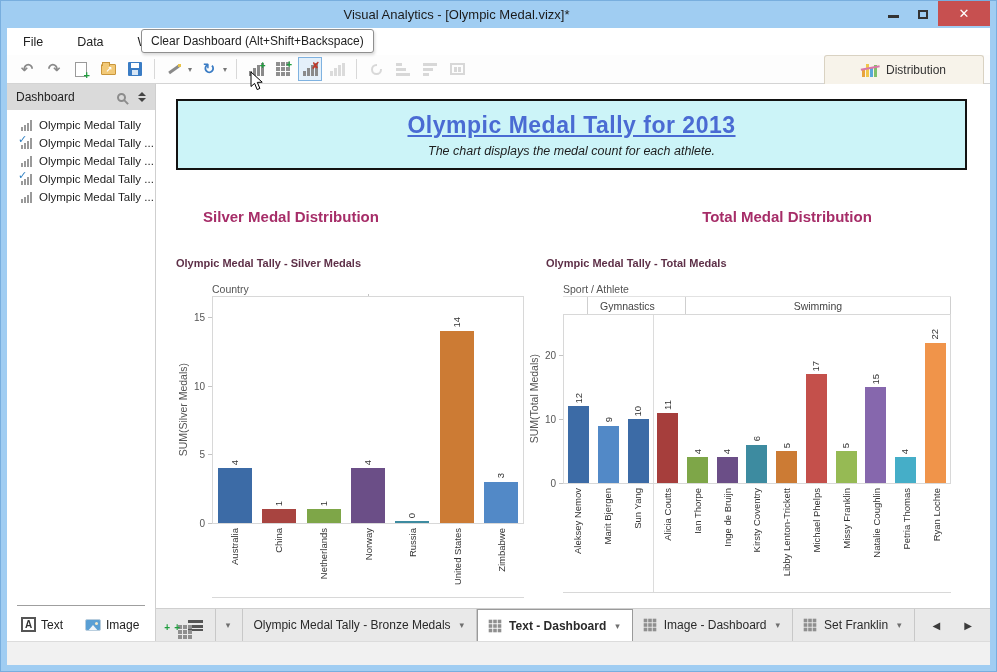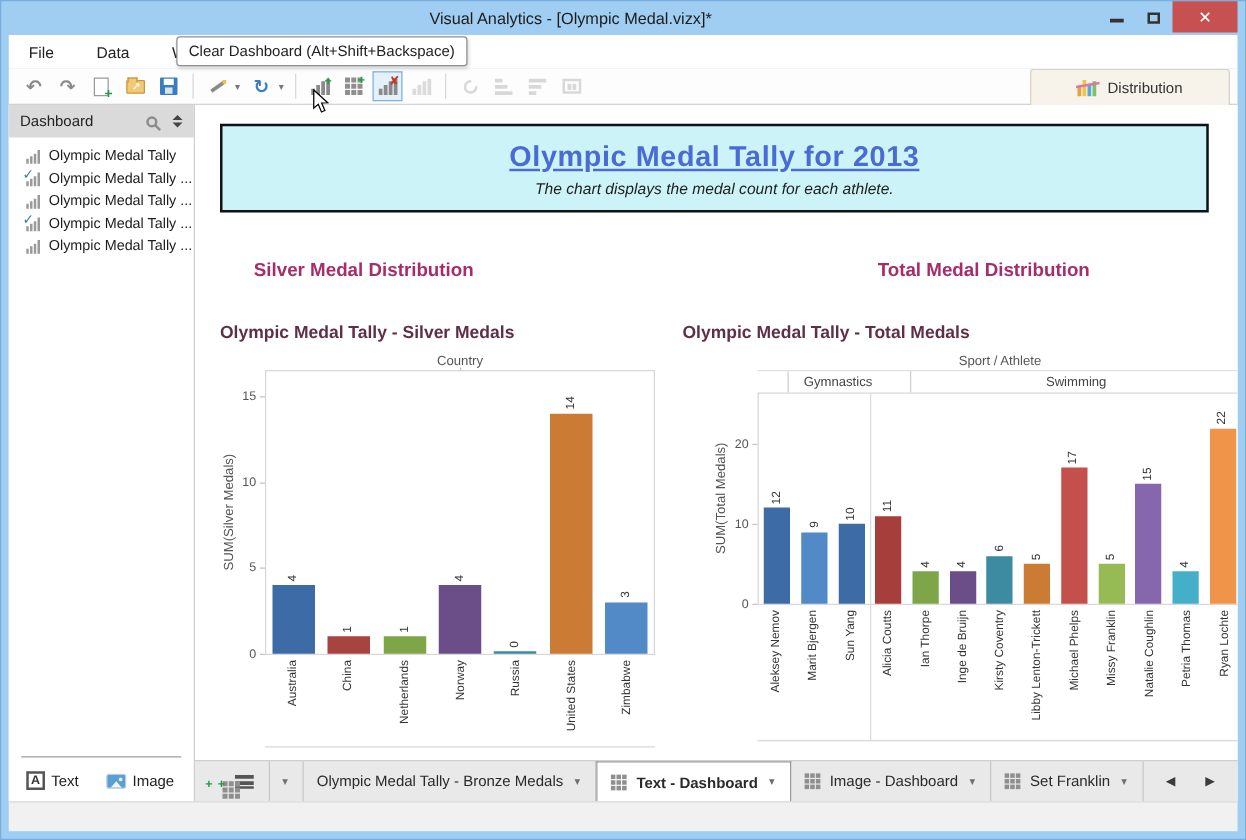--- a/index.html
+++ b/index.html
@@ -101,27 +101,27 @@
   .img-icon::after{content:"";position:absolute;right:2px;top:2px;width:3px;height:3px;border-radius:50%;background:#f4e9c8;}
   
   .content{flex:1;display:flex;flex-direction:column;min-width:0;}
   .canvas{flex:1;position:relative;background:#fff;overflow:hidden;}
   .banner{position:absolute;left:20px;top:15px;width:791px;height:71px;background:#ccf4f8;border:2px solid #121212;display:flex;flex-direction:column;align-items:center;justify-content:center;gap:5px;}
   .banner-title{font-size:23px;color:#4a6bd3;font-weight:600;text-decoration:underline;letter-spacing:.5px;}
   .banner-sub{font-size:12.5px;font-style:italic;color:#1e1e1e;}
   .sec-h{position:absolute;top:124px;font-size:15px;font-weight:bold;color:#a62d68;text-align:center;}
   .sec-h.s1{left:20px;width:230px;}
   .sec-h.s2{left:448px;width:366px;}
-  .chart-title{position:absolute;top:173px;font-size:14px;font-weight:bold;color:#5e3048;}
+  .chart-title{position:absolute;top:173px;font-size:11px;font-weight:bold;color:#5e3048;}
   .chart-title.c1{left:20px;}
   .chart-title.c2{left:390px;}
   .chart{position:absolute;display:flex;flex-direction:column;}
   .chartA{left:20px;top:199px;width:348px;height:315px;}
-  .chartB{left:414px;top:199px;width:424px;height:310px;}
-  .axis-title{height:13px;text-align:center;font-size:10.5px;color:#555;padding-left:36px;position:relative;line-height:13px;}
+  .chartB{left:371px;top:199px;width:424px;height:310px;}
+  .axis-title{height:13px;font-size:10.5px;color:#555;padding-left:36px;position:relative;line-height:13px;}
   .chartA .axis-title::after{content:"";position:absolute;left:calc(50% + 18px);bottom:-1px;width:1px;height:3px;background:#c4c4c4;}
   .group-row{display:flex;margin-left:36px;height:18px;border-top:1px solid #e2e2e2;padding-left:24px;}
   .gcell{border-left:1px solid #cfcfcf;display:flex;align-items:center;justify-content:center;font-size:10.5px;color:#444;}
   .gcell:last-child{border-right:1px solid #cfcfcf;}
   .plot-row{display:flex;flex:0 0 auto;}
   .ylab{width:14px;display:flex;align-items:center;justify-content:center;}
   .ylab span{font-size:10.5px;color:#555;}
   .vtext{writing-mode:vertical-rl;transform:rotate(180deg);}
   .gutter{width:22px;position:relative;}
   .ytlab{position:absolute;right:7px;font-size:10px;color:#555;}

